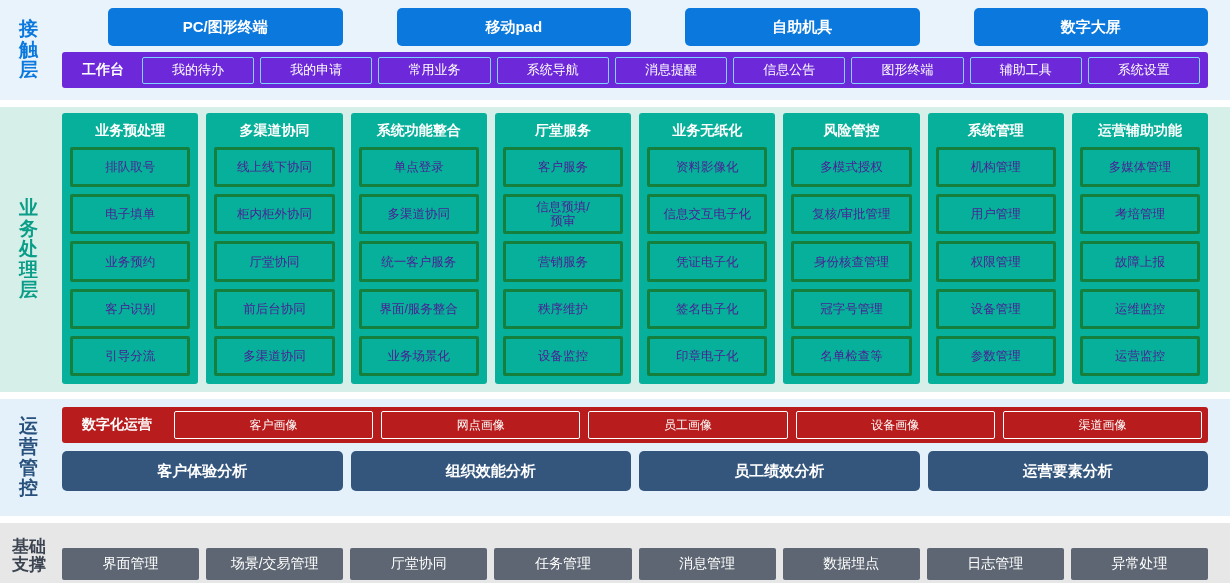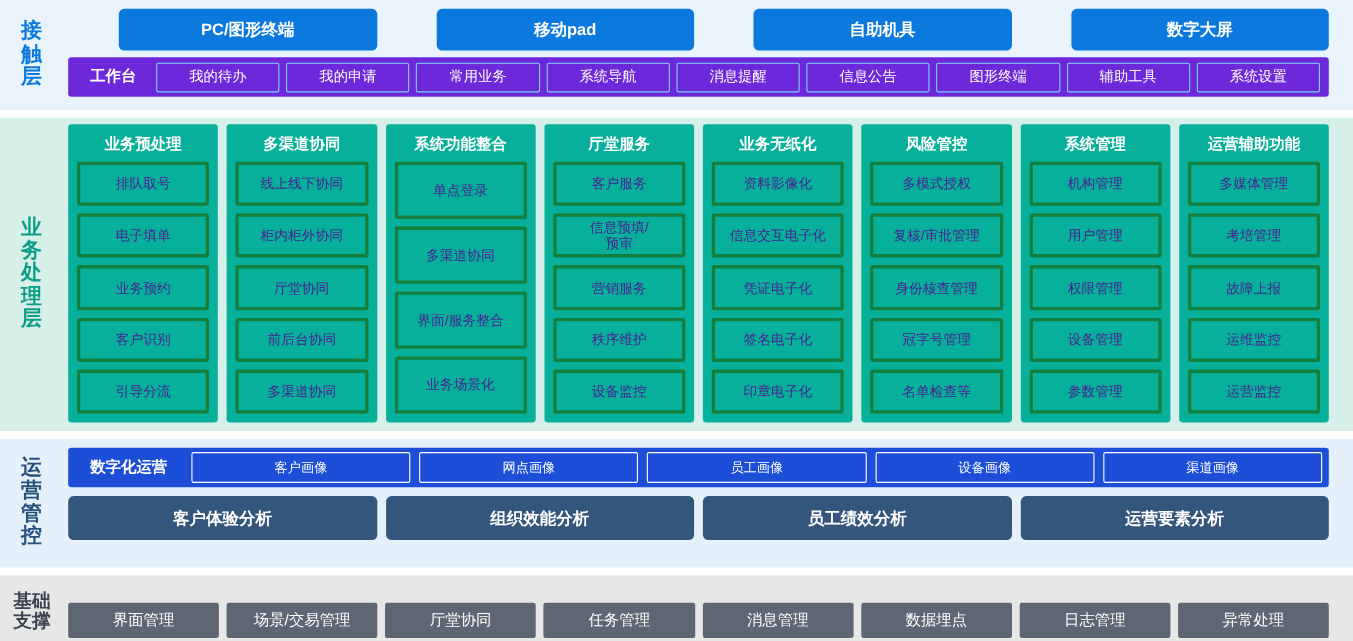--- a/index.html
+++ b/index.html
@@ -70,21 +70,21 @@
     color: #4c1d95; font-size: 12.5px; line-height: 1.12;
     display: flex; align-items: center; justify-content: center;
     text-align: center; white-space: pre-line; padding: 0 2px;
   }
 
   
   .layer-ops { background: #e4f1fa; height: 117px; }
   .layer-ops .band-label { color: #27507c; font-size: 19px; letter-spacing: 1px; }
   .ops-body { padding: 8px 22px 8px 4px; gap: 8px; }
   .ops-row1 {
-    background: #1d4ed8; border-radius: 3px; height: 36px;
+    background: #b91c1c; border-radius: 3px; height: 36px;
     display: flex; align-items: center; padding: 0 6px; gap: 8px;
   }
   .ops-row1-title {
     color: #fff; font-size: 14px; font-weight: bold;
     padding: 0 14px; white-space: nowrap;
   }
   .ops-chip {
     flex: 1 1 0; height: 26px; border: 1px solid #ffffff; border-radius: 2px;
     color: #fff; font-size: 12px;
     display: flex; align-items: center; justify-content: center;
@@ -168,20 +168,21 @@
             <div class="biz-item">前后台协同</div>
             <div class="biz-item">多渠道协同</div>
           </div>
         </div>
 
         <div class="biz-col">
           <div class="biz-col-title">系统功能整合</div>
           <div class="biz-items">
             <div class="biz-item">单点登录</div>
             <div class="biz-item">多渠道协同</div>
+            <div class="biz-item">统一客户服务</div>
             <div class="biz-item">界面/服务整合</div>
             <div class="biz-item">业务场景化</div>
           </div>
         </div>
 
         <div class="biz-col">
           <div class="biz-col-title">厅堂服务</div>
           <div class="biz-items">
             <div class="biz-item">客户服务</div>
             <div class="biz-item">信息预填/

